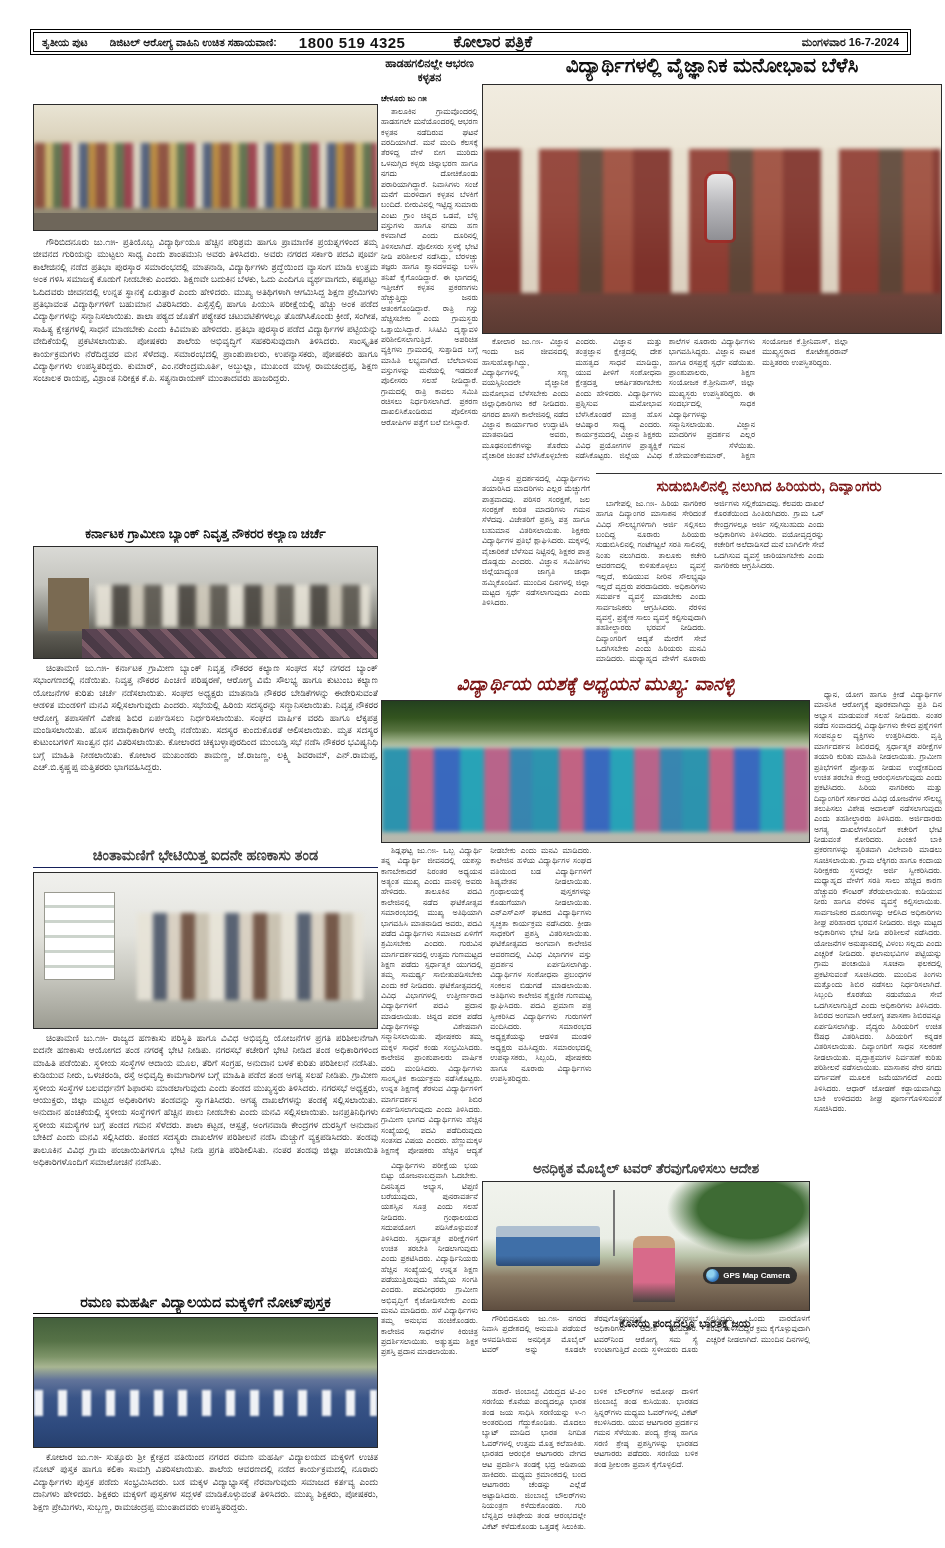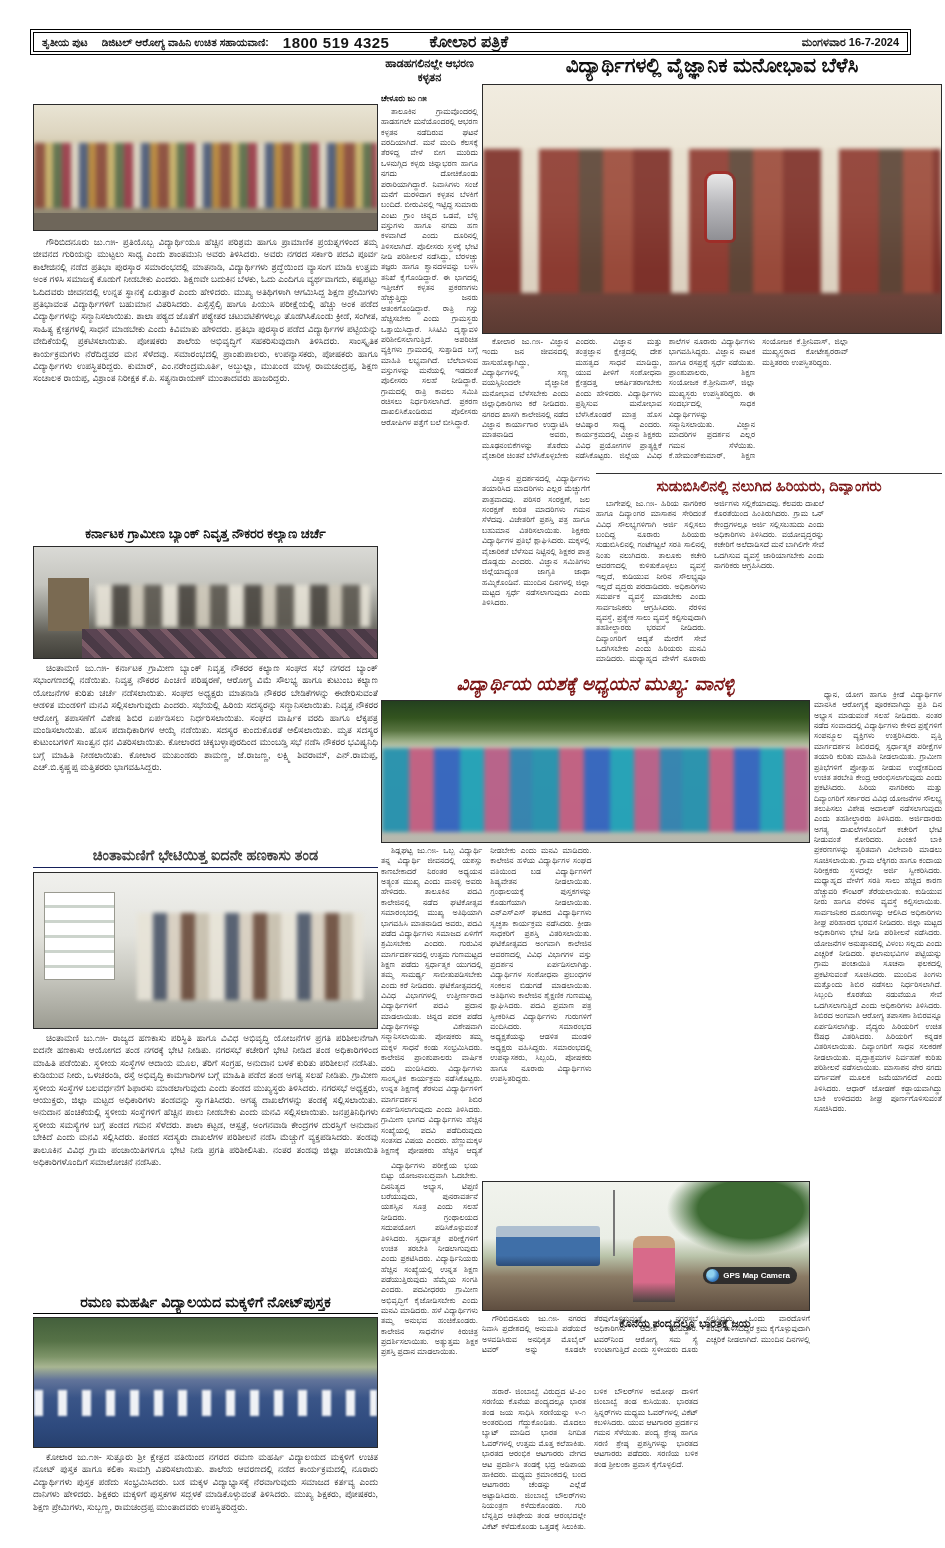--- a/index.html
+++ b/index.html
@@ -1,21 +1,21 @@
 <!DOCTYPE html>
 <html><head>
 <meta charset="utf-8">
 <style>
   html,body{margin:0;padding:0;background:#f5f5f2;}
   .page{position:relative;width:945px;height:1548px;background:#ffffff;
         font-family:"Liberation Sans","DejaVu Sans",sans-serif;color:#141414;overflow:hidden;}
   .abs{position:absolute;}
   
   .mast{left:30px;top:29px;width:881px;height:26px;border:4px double #000;
-        display:flex;align-items:center;padding:0 8px;box-sizing:border-box;gap:14px;background:#fff;}
+        display:flex;align-items:center;padding:0 8px;box-sizing:border-box;gap:22px;background:#fff;}
   .mast .sec{font-size:10.5px;font-weight:bold;white-space:nowrap;}
   .mast .help{font-size:10.5px;font-weight:bold;white-space:nowrap;}
   .mast .num{font-size:15px;font-weight:bold;letter-spacing:.5px;white-space:nowrap;}
   .mast .paper{font-size:16px;font-weight:bold;margin-left:26px;white-space:nowrap;}
   .mast .date{font-size:11px;font-weight:bold;margin-left:auto;white-space:nowrap;}
   
   .hl{font-weight:bold;text-align:center;line-height:1.3;overflow:hidden;}
   .maroon{color:#7a1414;}
   .navy{color:#404040;}
   .ink{color:#101010;}
@@ -129,20 +129,21 @@
   <div class="abs hl maroon rule-t" style="left:596px;top:473px;width:346px;height:22px;font-size:14.5px;padding-top:3px;box-sizing:border-box;">ಸುಡುಬಿಸಿಲಿನಲ್ಲಿ ನಲುಗಿದ ಹಿರಿಯರು, ದಿವ್ಯಾಂಗರು</div>
   <div class="abs bts cols3" style="left:596px;top:499px;width:346px;height:168px;">ಬಾಗೇಪಲ್ಲಿ ಜು.೧೫- ಹಿರಿಯ ನಾಗರಿಕರ ಹಾಗೂ ದಿವ್ಯಾಂಗರ ಮಾಸಾಶನ ಸೇರಿದಂತೆ ವಿವಿಧ ಸೌಲಭ್ಯಗಳಿಗಾಗಿ ಅರ್ಜಿ ಸಲ್ಲಿಸಲು ಬಂದಿದ್ದ ನೂರಾರು ಹಿರಿಯರು ಸುಡುಬಿಸಿಲಿನಲ್ಲಿ ಗಂಟೆಗಟ್ಟಲೆ ಸರತಿ ಸಾಲಿನಲ್ಲಿ ನಿಂತು ನಲುಗಿದರು. ತಾಲೂಕು ಕಚೇರಿ ಆವರಣದಲ್ಲಿ ಕುಳಿತುಕೊಳ್ಳಲು ವ್ಯವಸ್ಥೆ ಇಲ್ಲದೆ, ಕುಡಿಯುವ ನೀರಿನ ಸೌಲಭ್ಯವೂ ಇಲ್ಲದೆ ವೃದ್ಧರು ಪರದಾಡಿದರು. ಅಧಿಕಾರಿಗಳು ಸಮರ್ಪಕ ವ್ಯವಸ್ಥೆ ಮಾಡಬೇಕು ಎಂದು ಸಾರ್ವಜನಿಕರು ಆಗ್ರಹಿಸಿದರು. ನೆರಳಿನ ವ್ಯವಸ್ಥೆ, ಪ್ರತ್ಯೇಕ ಸಾಲು ವ್ಯವಸ್ಥೆ ಕಲ್ಪಿಸುವುದಾಗಿ ತಹಶೀಲ್ದಾರರು ಭರವಸೆ ನೀಡಿದರು. ದಿವ್ಯಾಂಗರಿಗೆ ಆದ್ಯತೆ ಮೇರೆಗೆ ಸೇವೆ ಒದಗಿಸಬೇಕು ಎಂದು ಹಿರಿಯರು ಮನವಿ ಮಾಡಿದರು. ಮಧ್ಯಾಹ್ನದ ವೇಳೆಗೆ ನೂರಾರು ಅರ್ಜಿಗಳು ಸಲ್ಲಿಕೆಯಾದವು. ಕೆಲವರು ದಾಖಲೆ ಕೊರತೆಯಿಂದ ಹಿಂತಿರುಗಿದರು. ಗ್ರಾಮ ಒನ್ ಕೇಂದ್ರಗಳಲ್ಲೂ ಅರ್ಜಿ ಸಲ್ಲಿಸಬಹುದು ಎಂದು ಅಧಿಕಾರಿಗಳು ತಿಳಿಸಿದರು. ವಯೋವೃದ್ಧರನ್ನು ಕಚೇರಿಗೆ ಅಲೆದಾಡಿಸದೆ ಮನೆ ಬಾಗಿಲಿಗೇ ಸೇವೆ ಒದಗಿಸುವ ವ್ಯವಸ್ಥೆ ಜಾರಿಯಾಗಬೇಕು ಎಂದು ನಾಗರಿಕರು ಆಗ್ರಹಿಸಿದರು.</div>
 
   <div class="abs hl maroon" style="left:381px;top:672px;width:429px;height:26px;font-size:18.5px;font-style:italic;">ವಿದ್ಯಾರ್ಥಿಯ ಯಶಕ್ಕೆ ಅಧ್ಯಯನ ಮುಖ್ಯ: ವಾನಳ್ಳಿ</div>
   <div class="abs photo ph-g" style="left:381px;top:700px;width:429px;height:143px;" title="ಘಟಿಕೋತ್ಸವದಲ್ಲಿ ವಿದ್ಯಾರ್ಥಿಗಳು">
     <div class="crowd"></div>
   </div>
   <div class="abs bts cols4" style="left:381px;top:846px;width:429px;height:312px;">ಶಿಡ್ಲಘಟ್ಟ ಜು.೧೫- ಒಬ್ಬ ವಿದ್ಯಾರ್ಥಿ ತನ್ನ ವಿದ್ಯಾರ್ಥಿ ಜೀವನದಲ್ಲಿ ಯಶಸ್ಸು ಕಾಣಬೇಕಾದರೆ ನಿರಂತರ ಅಧ್ಯಯನ ಅತ್ಯಂತ ಮುಖ್ಯ ಎಂದು ವಾನಳ್ಳಿ ಅವರು ಹೇಳಿದರು. ತಾಲೂಕಿನ ಪದವಿ ಕಾಲೇಜಿನಲ್ಲಿ ನಡೆದ ಘಟಿಕೋತ್ಸವ ಸಮಾರಂಭದಲ್ಲಿ ಮುಖ್ಯ ಅತಿಥಿಯಾಗಿ ಭಾಗವಹಿಸಿ ಮಾತನಾಡಿದ ಅವರು, ಪದವಿ ಪಡೆದ ವಿದ್ಯಾರ್ಥಿಗಳು ಸಮಾಜದ ಏಳಿಗೆಗೆ ಶ್ರಮಿಸಬೇಕು ಎಂದರು. ಗುರುವಿನ ಮಾರ್ಗದರ್ಶನದಲ್ಲಿ ಉತ್ತಮ ಗುಣಮಟ್ಟದ ಶಿಕ್ಷಣ ಪಡೆದು ಸ್ಪರ್ಧಾತ್ಮಕ ಯುಗದಲ್ಲಿ ತಮ್ಮ ಸಾಮರ್ಥ್ಯ ಸಾಬೀತುಪಡಿಸಬೇಕು ಎಂದು ಕರೆ ನೀಡಿದರು. ಘಟಿಕೋತ್ಸವದಲ್ಲಿ ವಿವಿಧ ವಿಭಾಗಗಳಲ್ಲಿ ಉತ್ತೀರ್ಣರಾದ ವಿದ್ಯಾರ್ಥಿಗಳಿಗೆ ಪದವಿ ಪ್ರದಾನ ಮಾಡಲಾಯಿತು. ಚಿನ್ನದ ಪದಕ ಪಡೆದ ವಿದ್ಯಾರ್ಥಿಗಳನ್ನು ವಿಶೇಷವಾಗಿ ಸನ್ಮಾನಿಸಲಾಯಿತು. ಪೋಷಕರು ತಮ್ಮ ಮಕ್ಕಳ ಸಾಧನೆ ಕಂಡು ಸಂಭ್ರಮಿಸಿದರು. ಕಾಲೇಜಿನ ಪ್ರಾಂಶುಪಾಲರು ವಾರ್ಷಿಕ ವರದಿ ಮಂಡಿಸಿದರು. ವಿದ್ಯಾರ್ಥಿಗಳು ಸಾಂಸ್ಕೃತಿಕ ಕಾರ್ಯಕ್ರಮ ನಡೆಸಿಕೊಟ್ಟರು. ಉನ್ನತ ಶಿಕ್ಷಣಕ್ಕೆ ತೆರಳುವ ವಿದ್ಯಾರ್ಥಿಗಳಿಗೆ ಮಾರ್ಗದರ್ಶನ ಶಿಬಿರ ಏರ್ಪಡಿಸಲಾಗುವುದು ಎಂದು ತಿಳಿಸಿದರು. ಗ್ರಾಮೀಣ ಭಾಗದ ವಿದ್ಯಾರ್ಥಿಗಳು ಹೆಚ್ಚಿನ ಸಂಖ್ಯೆಯಲ್ಲಿ ಪದವಿ ಪಡೆದಿರುವುದು ಸಂತಸದ ವಿಷಯ ಎಂದರು. ಹೆಣ್ಣುಮಕ್ಕಳ ಶಿಕ್ಷಣಕ್ಕೆ ಪೋಷಕರು ಹೆಚ್ಚಿನ ಆದ್ಯತೆ ನೀಡಬೇಕು ಎಂದು ಮನವಿ ಮಾಡಿದರು. ಕಾಲೇಜಿನ ಹಳೆಯ ವಿದ್ಯಾರ್ಥಿಗಳ ಸಂಘದ ವತಿಯಿಂದ ಬಡ ವಿದ್ಯಾರ್ಥಿಗಳಿಗೆ ಶಿಷ್ಯವೇತನ ನೀಡಲಾಯಿತು. ಗ್ರಂಥಾಲಯಕ್ಕೆ ಪುಸ್ತಕಗಳನ್ನು ಕೊಡುಗೆಯಾಗಿ ನೀಡಲಾಯಿತು. ಎನ್‌ಎಸ್‌ಎಸ್ ಘಟಕದ ವಿದ್ಯಾರ್ಥಿಗಳು ಸ್ವಚ್ಛತಾ ಕಾರ್ಯಕ್ರಮ ನಡೆಸಿದರು. ಕ್ರೀಡಾ ಸಾಧಕರಿಗೆ ಪ್ರಶಸ್ತಿ ವಿತರಿಸಲಾಯಿತು. ಘಟಿಕೋತ್ಸವದ ಅಂಗವಾಗಿ ಕಾಲೇಜಿನ ಆವರಣದಲ್ಲಿ ವಿವಿಧ ವಿಭಾಗಗಳ ವಸ್ತು ಪ್ರದರ್ಶನ ಏರ್ಪಡಿಸಲಾಗಿತ್ತು. ವಿದ್ಯಾರ್ಥಿಗಳ ಸಂಶೋಧನಾ ಪ್ರಬಂಧಗಳ ಸಂಕಲನ ಬಿಡುಗಡೆ ಮಾಡಲಾಯಿತು. ಅತಿಥಿಗಳು ಕಾಲೇಜಿನ ಶೈಕ್ಷಣಿಕ ಗುಣಮಟ್ಟ ಶ್ಲಾಘಿಸಿದರು. ಪದವಿ ಪ್ರಮಾಣ ಪತ್ರ ಸ್ವೀಕರಿಸಿದ ವಿದ್ಯಾರ್ಥಿಗಳು ಗುರುಗಳಿಗೆ ವಂದಿಸಿದರು. ಸಮಾರಂಭದ ಅಧ್ಯಕ್ಷತೆಯನ್ನು ಆಡಳಿತ ಮಂಡಳಿ ಅಧ್ಯಕ್ಷರು ವಹಿಸಿದ್ದರು. ಸಮಾರಂಭದಲ್ಲಿ ಉಪನ್ಯಾಸಕರು, ಸಿಬ್ಬಂದಿ, ಪೋಷಕರು ಹಾಗೂ ನೂರಾರು ವಿದ್ಯಾರ್ಥಿಗಳು ಉಪಸ್ಥಿತರಿದ್ದರು.</div>
   <div class="abs bts" style="left:381px;top:1161px;width:97px;height:379px;">ವಿದ್ಯಾರ್ಥಿಗಳು ಪರೀಕ್ಷೆಯ ಭಯ ಬಿಟ್ಟು ಯೋಜನಾಬದ್ಧವಾಗಿ ಓದಬೇಕು. ದಿನನಿತ್ಯದ ಅಭ್ಯಾಸ, ಟಿಪ್ಪಣಿ ಬರೆಯುವುದು, ಪುನರಾವರ್ತನೆ ಯಶಸ್ಸಿನ ಸೂತ್ರ ಎಂದು ಸಲಹೆ ನೀಡಿದರು. ಗ್ರಂಥಾಲಯದ ಸದುಪಯೋಗ ಪಡಿಸಿಕೊಳ್ಳುವಂತೆ ತಿಳಿಸಿದರು. ಸ್ಪರ್ಧಾತ್ಮಕ ಪರೀಕ್ಷೆಗಳಿಗೆ ಉಚಿತ ತರಬೇತಿ ನೀಡಲಾಗುವುದು ಎಂದು ಪ್ರಕಟಿಸಿದರು. ವಿದ್ಯಾರ್ಥಿನಿಯರು ಹೆಚ್ಚಿನ ಸಂಖ್ಯೆಯಲ್ಲಿ ಉನ್ನತ ಶಿಕ್ಷಣ ಪಡೆಯುತ್ತಿರುವುದು ಹೆಮ್ಮೆಯ ಸಂಗತಿ ಎಂದರು. ಪದವೀಧರರು ಗ್ರಾಮೀಣ ಅಭಿವೃದ್ಧಿಗೆ ಕೈಜೋಡಿಸಬೇಕು ಎಂದು ಮನವಿ ಮಾಡಿದರು. ಹಳೆ ವಿದ್ಯಾರ್ಥಿಗಳು ತಮ್ಮ ಅನುಭವ ಹಂಚಿಕೊಂಡರು. ಕಾಲೇಜಿನ ಸಾಧನೆಗಳ ಕಿರುಚಿತ್ರ ಪ್ರದರ್ಶಿಸಲಾಯಿತು. ಅತ್ಯುತ್ತಮ ಶಿಕ್ಷಕ ಪ್ರಶಸ್ತಿ ಪ್ರದಾನ ಮಾಡಲಾಯಿತು.</div>
 
+  <div class="abs hl navy" style="left:482px;top:1160px;width:328px;height:19px;font-size:13.5px;">ಅನಧಿಕೃತ ಮೊಬೈಲ್ ಟವರ್ ತೆರವುಗೊಳಿಸಲು ಆದೇಶ</div>
   <div class="abs photo ph-h" style="left:482px;top:1181px;width:328px;height:130px;" title="ಮೊಬೈಲ್ ಟವರ್ ಪ್ರದೇಶದ ದೃಶ್ಯ">
     <div class="tree"></div>
     <div class="pole"></div>
     <div class="truck"></div>
     <div class="man"></div>
     <div class="gps">
       <span class="globe"></span>
       <span>GPS Map Camera</span>
     </div>
   </div>

